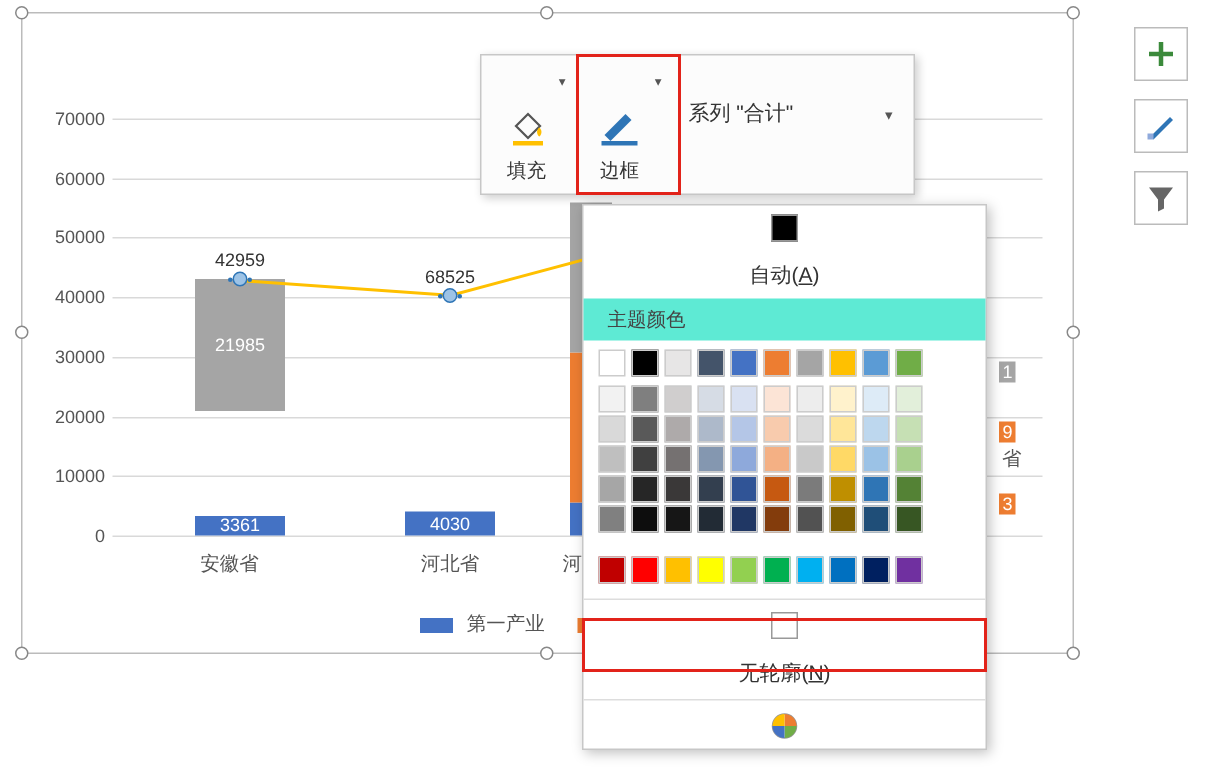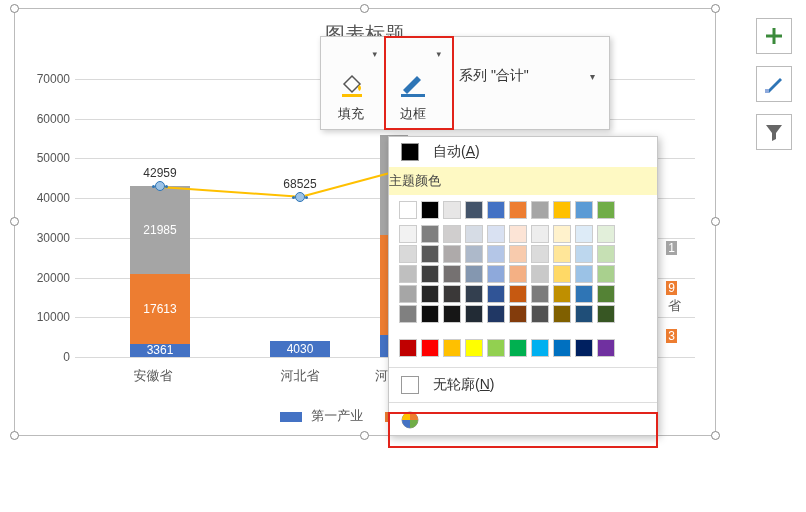--- a/index.html
+++ b/index.html
@@ -229,26 +229,27 @@
     width: 270px;
     background: #fff;
     border: 1px solid #c7c7c7;
     box-shadow: 2px 2px 8px rgba(0,0,0,0.25);
     font-size: 14px;
   }
   .cm-row {
     display:flex;align-items:center;
     padding: 6px 12px;
     gap: 14px;
+    flex-direction: column;
   }
   .cm-hdr {
-    background:#fef9c3;
+    background:#5eead4;
     color:#444;
     font-size:13px;
-    padding:5px 0;
+    padding:5px 16px;
   }
   .cm-swatch {
     width: 18px; height:18px;
     border:1px solid #999;
   }
   .cm-grid {
     padding: 6px 10px 8px;
   }
   .cm-grid-row {
     display:flex;
@@ -272,21 +273,20 @@
 <div class="chart-frame">
   <div class="sel-handle sh-tl"></div>
   <div class="sel-handle sh-tr"></div>
   <div class="sel-handle sh-bl"></div>
   <div class="sel-handle sh-br"></div>
   <div class="sel-handle sh-t"></div>
   <div class="sel-handle sh-b"></div>
   <div class="sel-handle sh-l"></div>
   <div class="sel-handle sh-r"></div>
 
-  <div class="chart-title">图表标题</div>
 
   <div class="plot">
 
     <div class="gridline" style="top:100%"></div>
     <div class="gridline" style="top:85.71%"></div>
     <div class="gridline" style="top:71.43%"></div>
     <div class="gridline" style="top:57.14%"></div>
     <div class="gridline" style="top:42.86%"></div>
     <div class="gridline" style="top:28.57%"></div>
     <div class="gridline" style="top:14.29%"></div>
@@ -297,23 +297,20 @@
     <div class="ytick" style="top:71.43%">20000</div>
     <div class="ytick" style="top:57.14%">30000</div>
     <div class="ytick" style="top:42.86%">40000</div>
     <div class="ytick" style="top:28.57%">50000</div>
     <div class="ytick" style="top:14.29%">60000</div>
     <div class="ytick" style="top:0%">70000</div>
 
     <div class="bar" style="left:55px;bottom:0;height:170.6px">
       <div class="seg c-blue" style="bottom:0;height:13.35px">
           <div class="seg-label">3361</div>
-        </div>
-      <div class="seg c-orange" style="bottom:13.35px;height:69.95px">
-          <div class="seg-label">17613</div>
         </div>
       <div class="seg c-gray" style="bottom:83.3px;height:87.3px">
           <div class="seg-label">21985</div>
         </div>
     </div>
 
     <div class="bar" style="left:195px;bottom:0;height:160.4px">
       <div class="seg c-blue" style="bottom:0;height:16px">
           <div class="seg-label">4030</div>
         </div>

